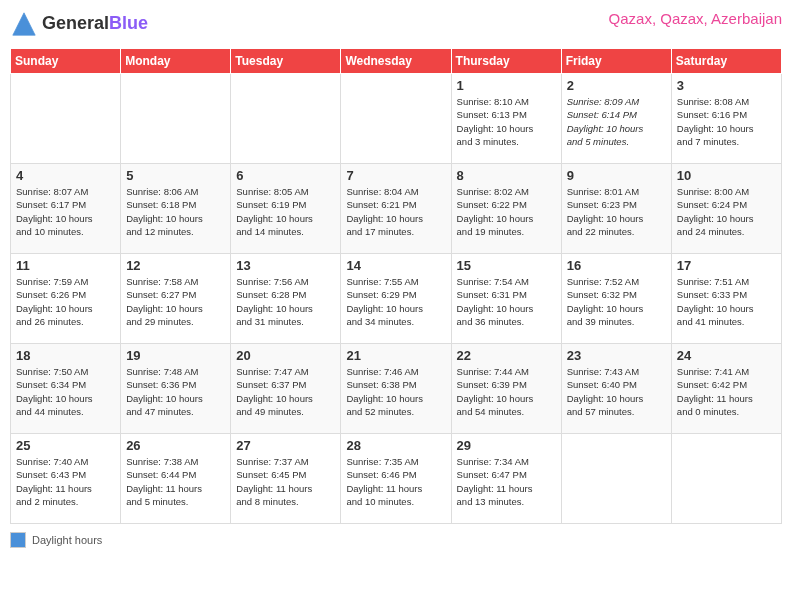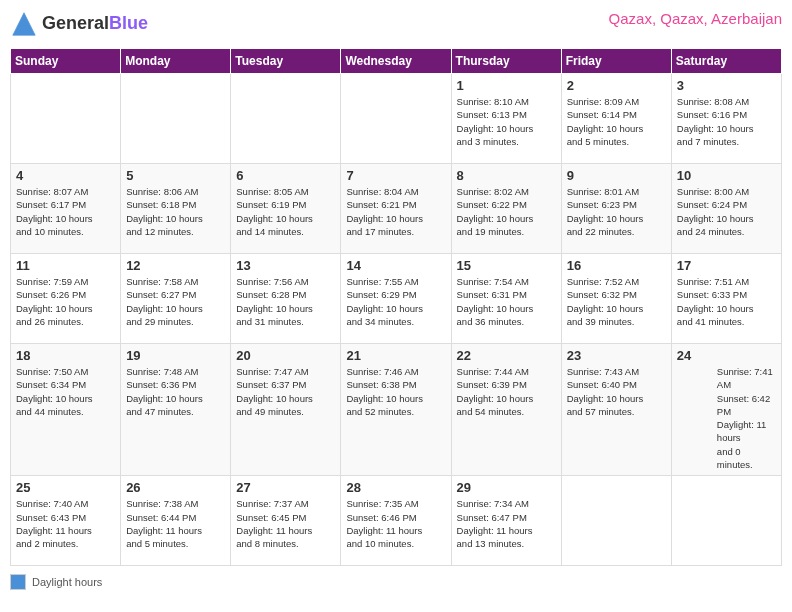--- a/index.html
+++ b/index.html
@@ -50,21 +50,21 @@
     .location {
       font-size: 15px;
       color: #ec4899;
     }
     table {
       width: 100%;
       border-collapse: collapse;
       table-layout: fixed;
     }
     thead tr th {
-      background-color: #701a75;
+      background-color: #ef4444;
       color: #fff;
       font-size: 12px;
       font-weight: bold;
       padding: 5px 4px;
       text-align: left;
       border: 1px solid #fff;
     }
     tbody tr td {
       border: 1px solid #ddd;
       vertical-align: top;
@@ -144,21 +144,21 @@
         <td class="empty-cell"></td>
         <td>
           <span class="day-num">1</span>
           <div class="day-info" style="white-space: pre-line;">Sunrise: 8:10 AM
 Sunset: 6:13 PM
 Daylight: 10 hours
 and 3 minutes.</div>
         </td>
         <td>
           <span class="day-num">2</span>
-          <div class="day-info" style="white-space: pre-line;">Sunrise: 8:09 AM
+          <div class="day-info" style="white-space: pre-line; font-style: italic;">Sunrise: 8:09 AM
 Sunset: 6:14 PM
 Daylight: 10 hours
 and 5 minutes.</div>
         </td>
         <td>
           <span class="day-num">3</span>
           <div class="day-info" style="white-space: pre-line;">Sunrise: 8:08 AM
 Sunset: 6:16 PM
 Daylight: 10 hours
 and 7 minutes.</div>
@@ -304,21 +304,21 @@
         </td>
         <td>
           <span class="day-num">23</span>
           <div class="day-info" style="white-space: pre-line;">Sunrise: 7:43 AM
 Sunset: 6:40 PM
 Daylight: 10 hours
 and 57 minutes.</div>
         </td>
         <td>
           <span class="day-num">24</span>
-          <div class="day-info" style="white-space: pre-line; margin-left: 40px;">Sunrise: 7:41 AM
+          <div class="day-info" style="white-space: pre-line;">Sunrise: 7:41 AM
 Sunset: 6:42 PM
 Daylight: 11 hours
 and 0 minutes.</div>
         </td>
       </tr>
       <tr>
         <td>
           <span class="day-num">25</span>
           <div class="day-info" style="white-space: pre-line;">Sunrise: 7:40 AM
 Sunset: 6:43 PM

